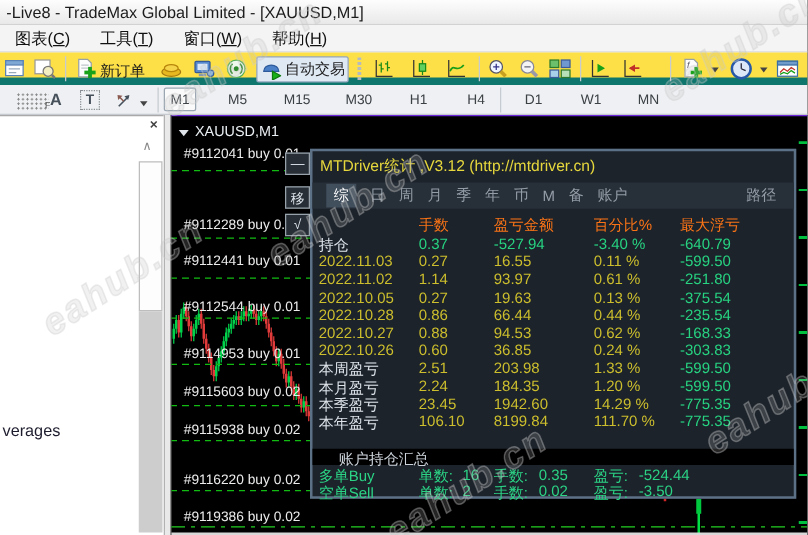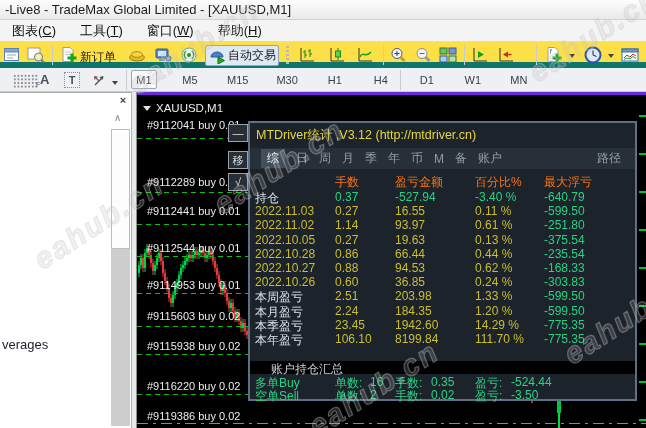--- a/index.html
+++ b/index.html
@@ -32,21 +32,21 @@
   
   .leftpanel{position:absolute;left:0;top:92px;width:131px;height:336px;background:#fff;border-top:1px solid #a9a9a9}
   .lp-close{position:absolute;left:117px;top:1px;font-size:11px;font-weight:bold;color:#444;width:12px;height:12px;line-height:12px;text-align:center}
   .lp-up{position:absolute;left:114px;top:19px;font-size:10px;color:#8a8a8a}
   .lp-thumb{position:absolute;left:111px;top:36px;width:19px;height:120px;background:#fdfdfd;border:1px solid #bdbdbd}
   .lp-track{position:absolute;left:111px;top:156px;width:19px;height:177px;background:#cdcdcd}
   .lp-text{position:absolute;left:2px;top:244px;font-size:13px;color:#1d1d2e}
   .splitter{position:absolute;left:131px;top:92px;width:6px;height:336px;background:#e9e9e9;border-left:1px solid #b2b2b2;border-right:1px solid #8f8f8f}
 
   
-  .chart{position:absolute;left:137px;top:92px;width:509px;height:336px;background:#000;border-top:3px solid #6d28d9;overflow:hidden}
+  .chart{position:absolute;left:137px;top:92px;width:509px;height:336px;background:#000;border-top:1px solid #6d28d9;overflow:hidden}
   .symbol{position:absolute;left:6px;top:7px;color:#e9eef2;font-size:11.5px;display:flex;align-items:center;gap:5px;z-index:3}
   .symbol .tri{width:0;height:0;border-left:4px solid transparent;border-right:4px solid transparent;border-top:5px solid #dfe5ea}
   .order-label{position:absolute;left:10px;color:#ececec;font-size:11px;white-space:nowrap;z-index:3}
   .order-line{position:absolute;left:0;width:112px;height:1px;background:repeating-linear-gradient(90deg,#12bb12 0 5px,transparent 5px 9px);z-index:2}
   .price-line{position:absolute;left:0;top:328px;width:509px;height:1px;background:repeating-linear-gradient(90deg,#22cf22 0 11px,transparent 11px 16px,#22cf22 16px 19px,transparent 19px 24px);z-index:2}
   .rticks{position:absolute;left:502px;top:20px;width:7px;height:308px;background:repeating-linear-gradient(180deg,#00c040 0 2px,transparent 2px 38px);z-index:2}
   .spike{position:absolute;left:421px;top:301px;width:2px;height:34px;background:#00dd45;z-index:2}
   .spike-body{position:absolute;left:420px;top:306px;width:4px;height:12px;background:#00c83e;z-index:2}
   .redtick{position:absolute;left:394px;top:300px;width:2px;height:8px;background:#d22525;z-index:2}
   .bottomstrip{position:absolute;left:0;top:333px;width:509px;height:3px;background:#d8d8d8;z-index:4}

